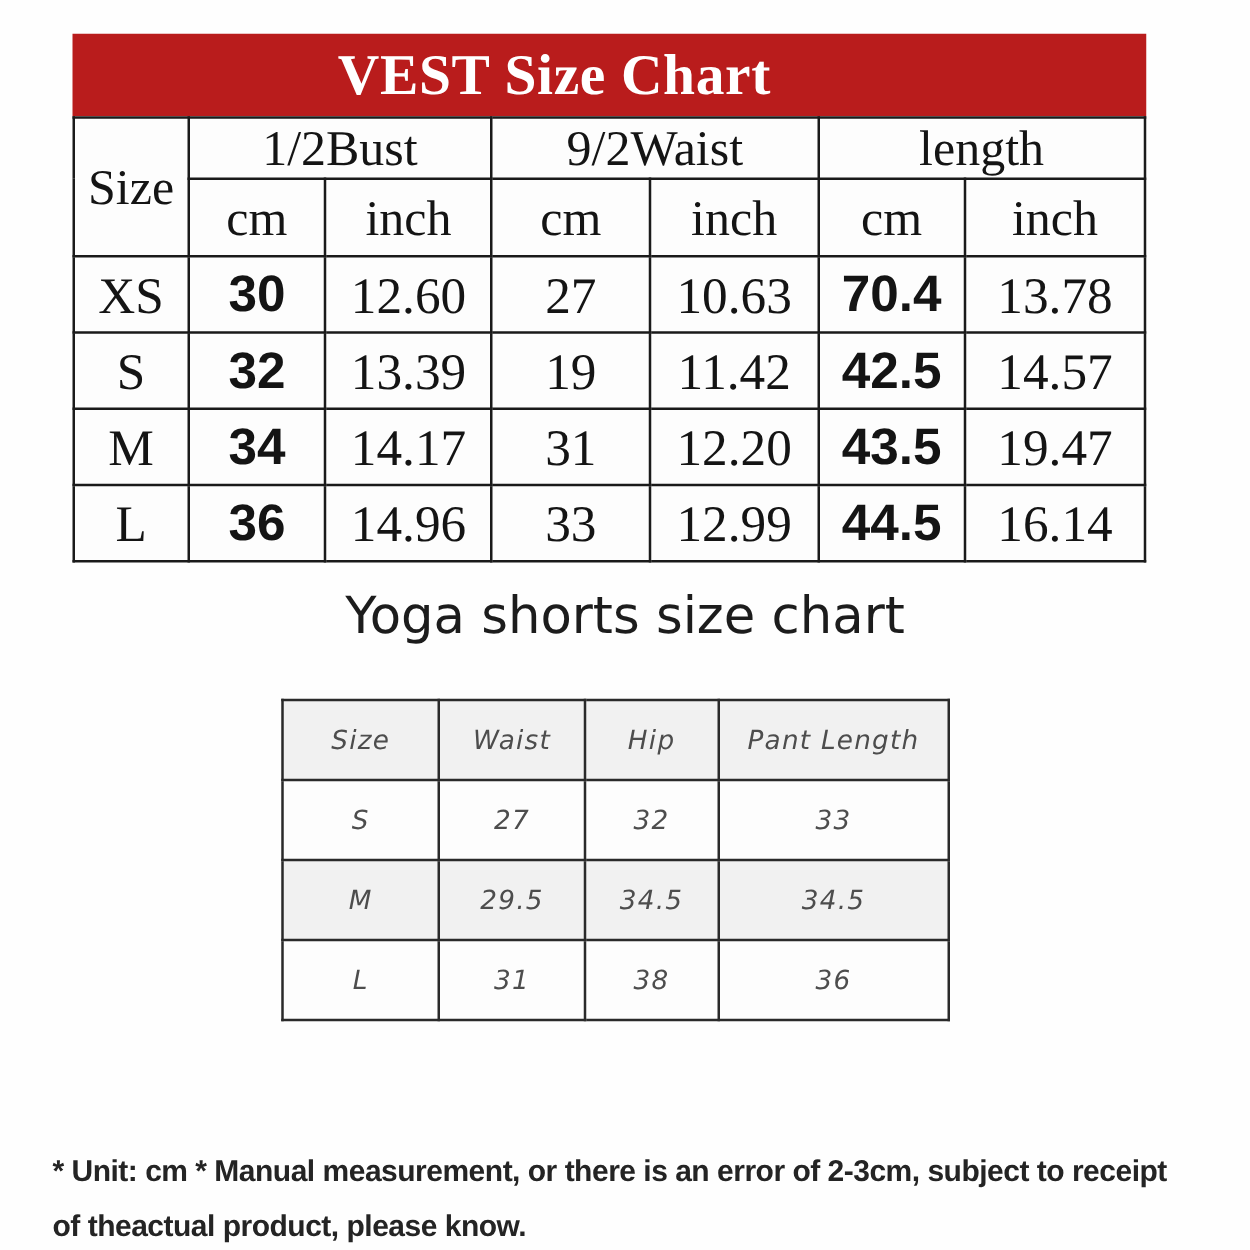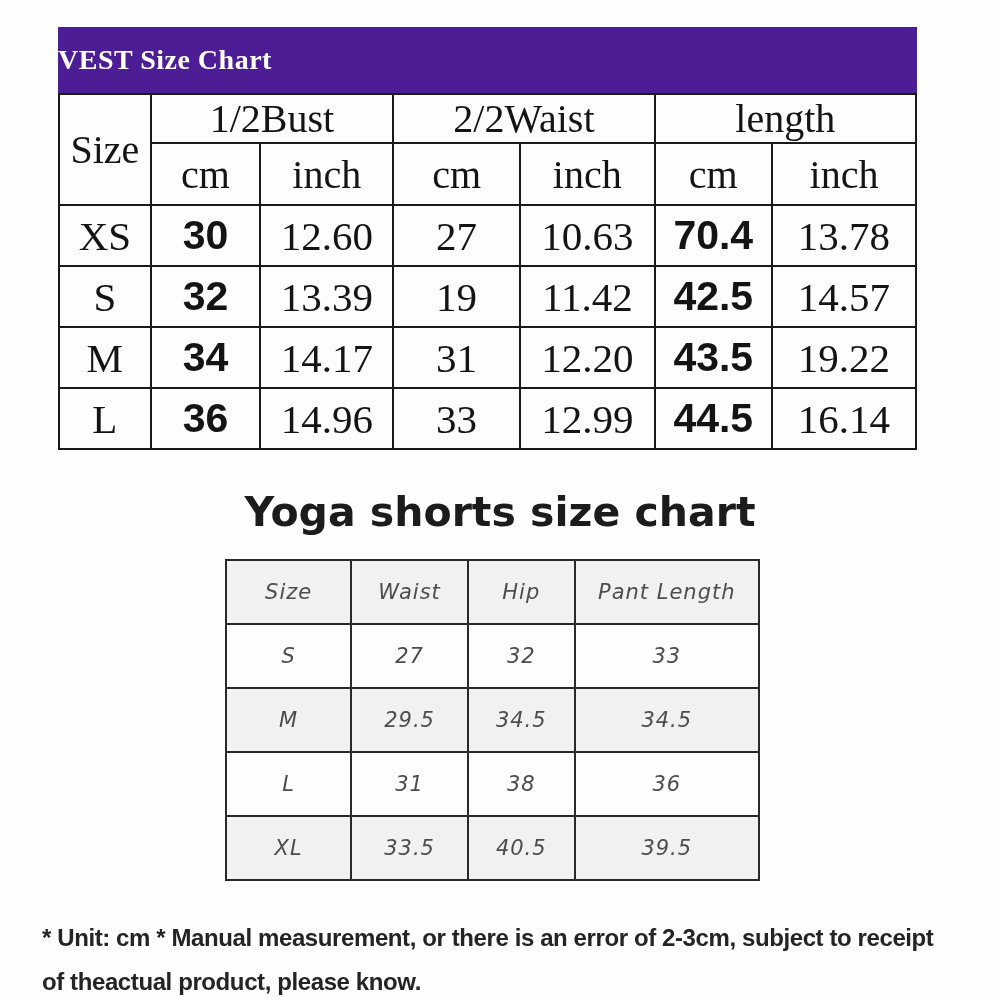--- a/index.html
+++ b/index.html
@@ -4,43 +4,43 @@
 <style>
   html,body{margin:0;padding:0;background:#ffffff;}
   .page{
     position:relative;width:1000px;height:1000px;background:#fefefe;
     font-family:"Liberation Serif",serif;overflow:hidden;
   }
 
   
   .vest-wrap{position:absolute;left:58px;top:27px;width:859px;}
   .vest-title{
-    height:66px;line-height:66px;background:#4c1d95;color:#ffffff;
-    padding-right:88px;
-    font-family:"Liberation Serif",serif;font-weight:bold;font-size:28px;letter-spacing:.5px;
+    height:66px;line-height:66px;background:#b91c1c;color:#ffffff;
+    text-align:center;padding-right:88px;
+    font-family:"Liberation Serif",serif;font-weight:bold;font-size:46px;letter-spacing:.5px;
   }
   table.vest{
     width:100%;border-collapse:collapse;table-layout:fixed;background:#fdfdfd;
   }
   table.vest td{
     border:2px solid #1a1a1a;text-align:center;vertical-align:middle;
     color:#141414;font-size:41px;padding:0;overflow:hidden;
   }
   tr.vest-group-row td{height:46px;font-size:40px;}
   tr.vest-unit-row td{height:60px;font-size:40px;}
   tr.vest-data-row td{height:59px;}
   td.vest-size-head{font-size:45px;}
   td.sans-bold{
     font-family:"Liberation Sans",sans-serif;font-weight:bold;font-size:37px;color:#101010;border-radius:16px;
   }
 
   
   .shorts-title{
-    position:absolute;left:0;top:488px;width:1000px;text-align:center;
-    font-family:"DejaVu Sans",sans-serif;font-size:41px;color:#1c1c1c;font-weight:bold;
+    position:absolute;left:0;top:468px;width:1000px;text-align:center;
+    font-family:"DejaVu Sans",sans-serif;font-size:41px;color:#1c1c1c;font-weight:normal;
   }
 
   
   .shorts-wrap{position:absolute;left:225px;top:559px;width:535px;}
   table.shorts{
     width:100%;border-collapse:collapse;table-layout:fixed;
     font-family:"DejaVu Sans",sans-serif;font-style:italic;color:#4d4d4d;background:#fdfdfd;
   }
   table.shorts td{
     border:2px solid #2a2a2a;height:62px;text-align:center;vertical-align:middle;
@@ -70,21 +70,21 @@
           <col style="width:15.5%">
         <col style="width:14.8%">
           <col style="width:15.7%">
           <col style="width:13.7%">
           <col style="width:16.8%">
       </colgroup>
       <tbody>
         <tr class="vest-group-row">
           <td rowspan="2" class="vest-size-head">Size</td>
           <td colspan="2">1/2Bust</td>
-          <td colspan="2">2/2Waist</td>
+          <td colspan="2">9/2Waist</td>
           <td colspan="2">length</td>
         </tr>
         <tr class="vest-unit-row">
           <td>cm</td>
           <td>inch</td>
           <td>cm</td>
           <td>inch</td>
           <td>cm</td>
           <td>inch</td>
         </tr>
@@ -106,21 +106,21 @@
           <td class="sans-bold">42.5</td>
           <td>14.57</td>
         </tr>
         <tr class="vest-data-row">
           <td>M</td>
           <td class="sans-bold">34</td>
           <td>14.17</td>
           <td>31</td>
           <td>12.20</td>
           <td class="sans-bold">43.5</td>
-          <td>19.22</td>
+          <td>19.47</td>
         </tr>
         <tr class="vest-data-row">
           <td>L</td>
           <td class="sans-bold">36</td>
           <td>14.96</td>
           <td>33</td>
           <td>12.99</td>
           <td class="sans-bold">44.5</td>
           <td>16.14</td>
         </tr>
@@ -156,26 +156,20 @@
           <td>29.5</td>
           <td>34.5</td>
           <td>34.5</td>
         </tr>
         <tr>
           <td>L</td>
           <td>31</td>
           <td>38</td>
           <td>36</td>
         </tr>
-        <tr>
-          <td>XL</td>
-          <td>33.5</td>
-          <td>40.5</td>
-          <td>39.5</td>
-        </tr>
       </tbody>
     </table>
   </div>
 
   <div class="footnote">
     <div>* Unit: cm * Manual measurement, or there is an error of 2-3cm, subject to receipt</div>
     <div>of theactual product, please know.</div>
   </div>
 
 </div>

